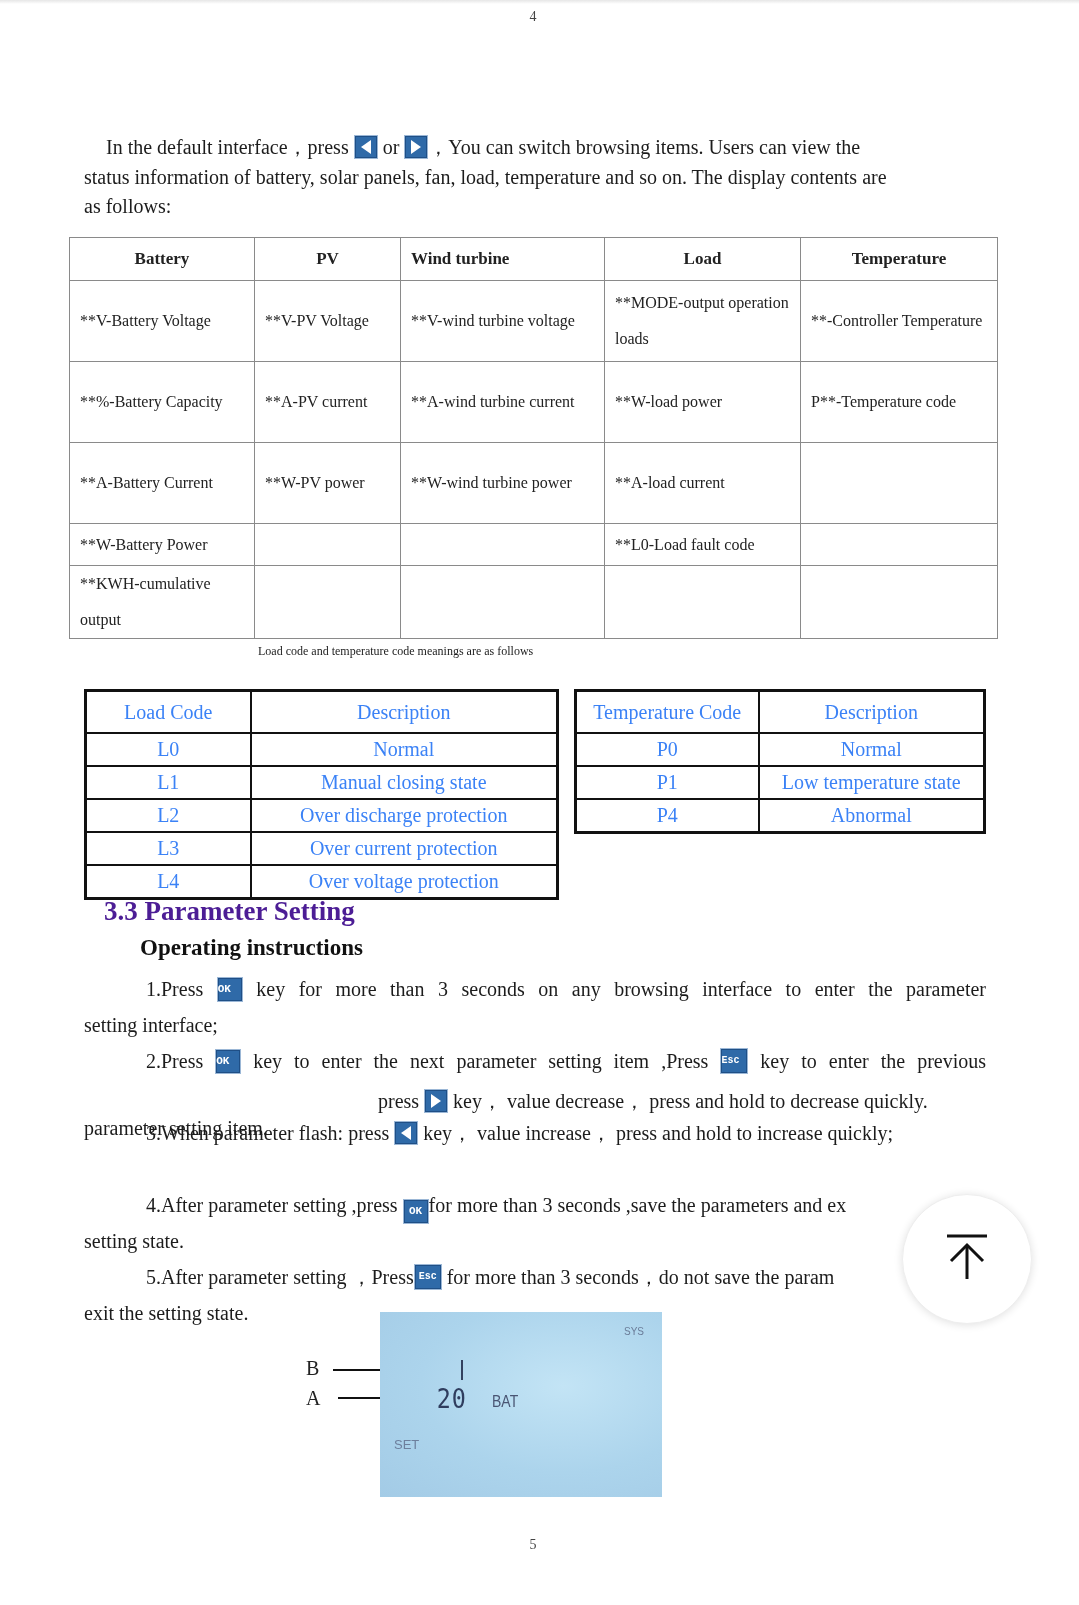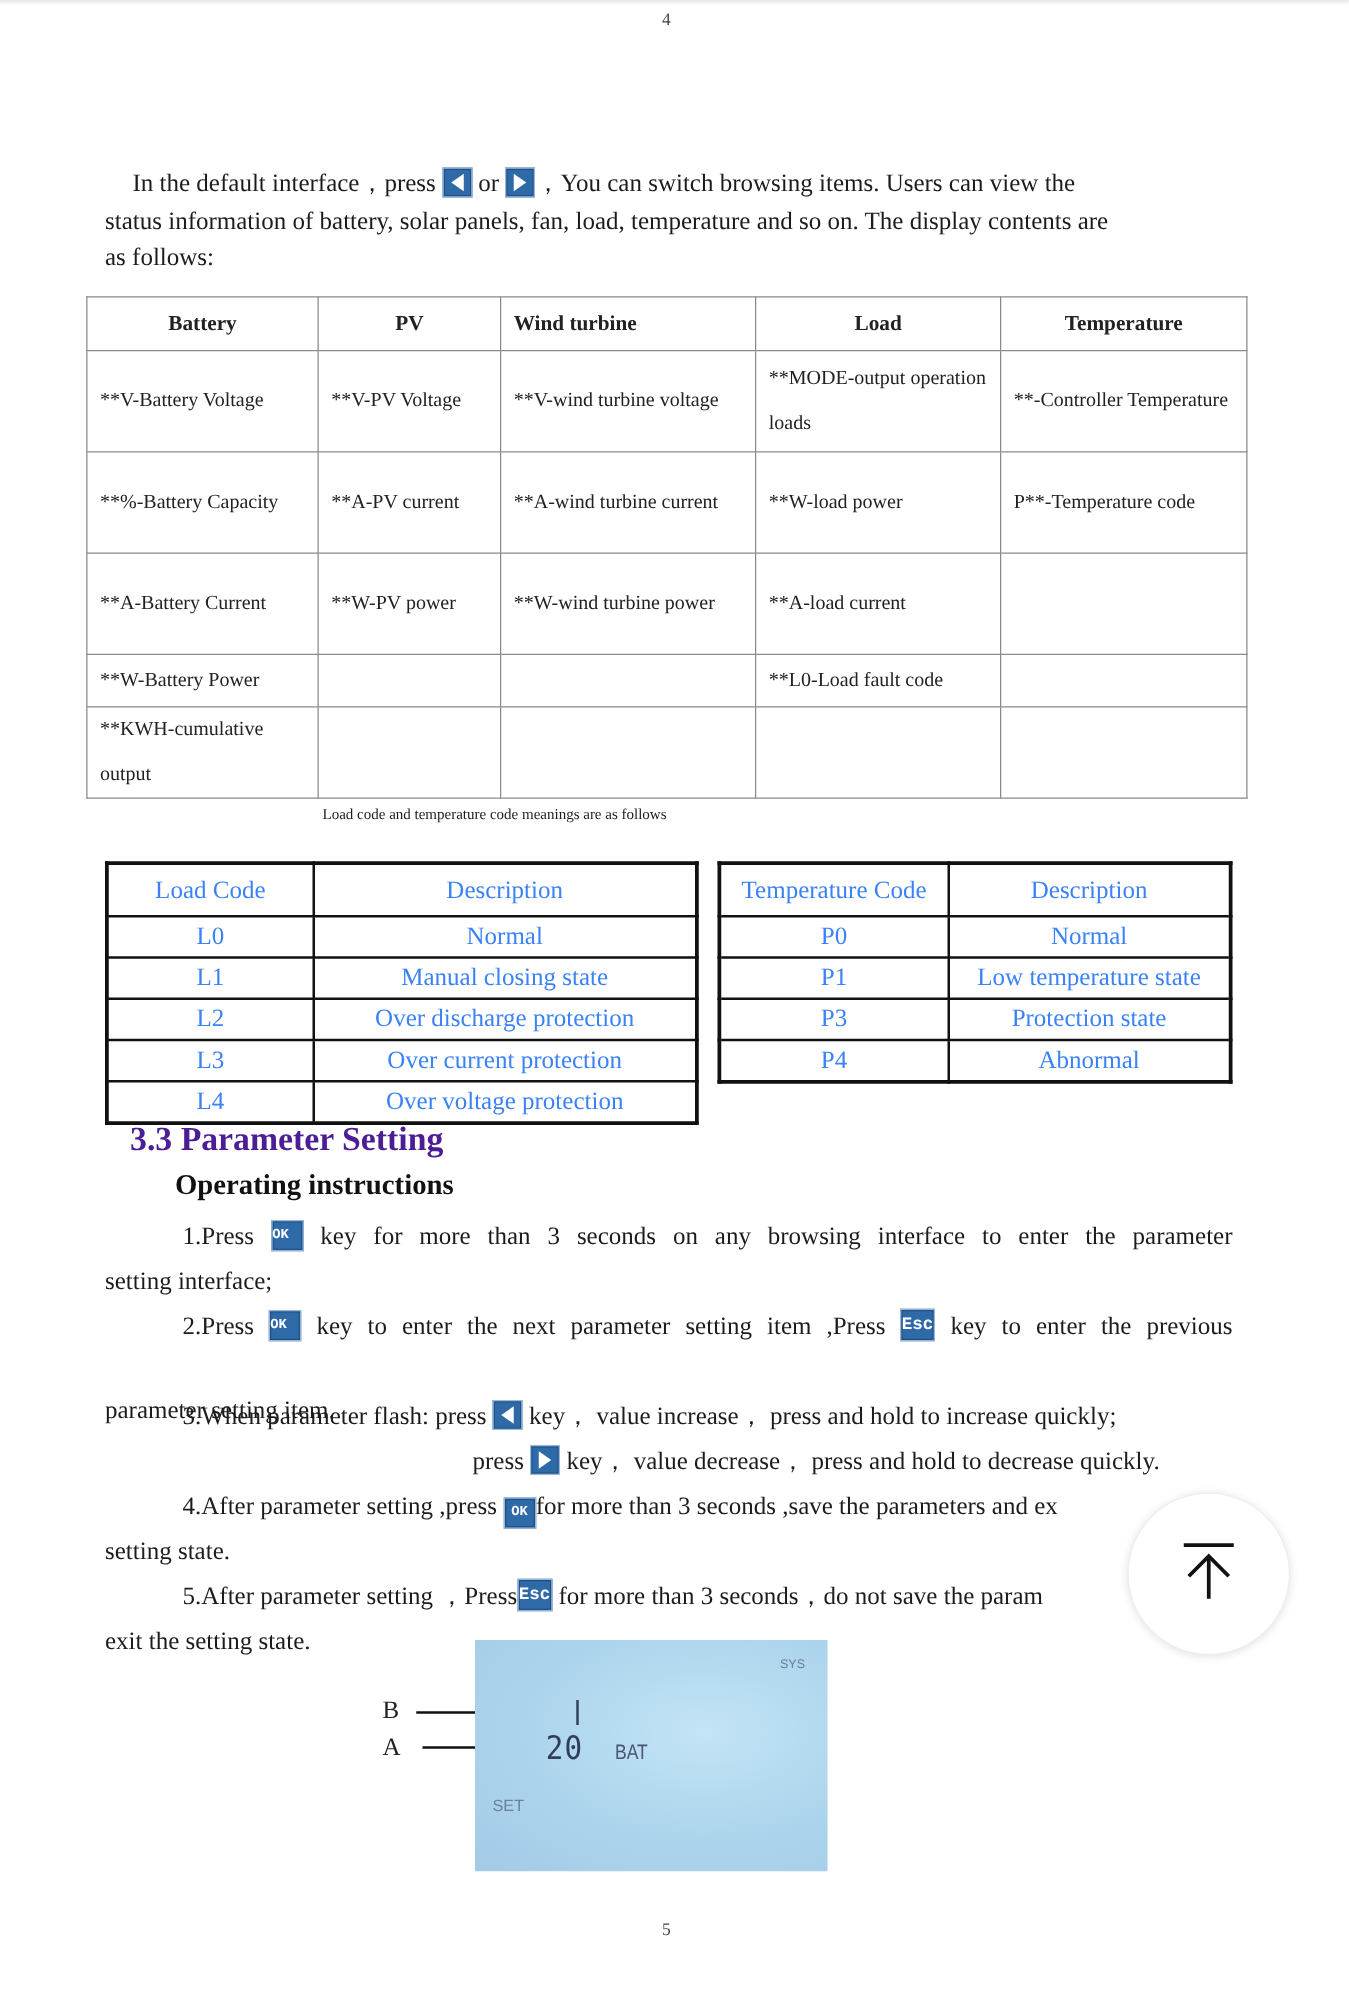--- a/index.html
+++ b/index.html
@@ -12,21 +12,21 @@
   .pagenum { position:absolute; font-size:14px; color:#444; width:40px; text-align:center; }
   .para { position:absolute; font-size:20px; line-height:29px; color:#1c1c1c; }
   .key {
     display:inline-block; vertical-align:middle; background:#2f6aa8; color:#fff;
     border:1px solid #9bb7d6; box-shadow:inset 0 0 0 1px #1f4f86;
     font-family:Liberation Mono, monospace; font-weight:bold;
     text-align:center; position:relative; top:-2px;
   }
   .key.arrow { width:22px; height:22px; }
   .key.ok { width:24px; height:23px; font-size:11px; line-height:23px; }
-  .key.esc { width:26px; height:24px; font-size:14px; line-height:24px; }
+  .key.esc { width:26px; height:24px; font-size:10px; line-height:24px; }
   .key svg { display:block; margin:3px auto 0; }
 
   table { border-collapse:collapse; }
   .status-table { position:absolute; left:69px; top:237px; width:928px; table-layout:fixed;border-radius:27px; }
   .status-table th, .status-table td {
     border:1.5px solid #8a8a8a; font-size:16px; line-height:36px; color:#222;
     padding:0 10px; vertical-align:middle; text-align:left;
   }
   .status-table th { font-weight:bold; text-align:center; height:42px; font-size:17px; }
   .status-table th.left { text-align:left; }
@@ -192,24 +192,20 @@
   <tbody>
     <tr>
         <td>P0</td>
         <td>Normal</td>
       </tr>
     <tr>
         <td>P1</td>
         <td>Low temperature state</td>
       </tr>
     <tr>
-        <td>P3</td>
-        <td>Protection state</td>
-      </tr>
-    <tr>
         <td>P4</td>
         <td>Abnormal</td>
       </tr>
   </tbody>
 </table>
 
 <div class="h2">3.3  Parameter Setting</div>
 <div class="h3">Operating instructions</div>
 
 <div class="para" style="left:146px; top:975px; width:840px; text-align-last:justify; word-spacing:3px;">
@@ -228,21 +224,21 @@
 </div>
 <div class="para" style="left:84px; top:1114px;font-family:Liberation Serif, serif;">parameter setting item.</div>
 
 <div class="para" style="left:146px; top:1119px;">
   <span>3.When parameter flash:  press</span>
   <span class="key arrow"><svg width="12" height="16" viewBox="0 0 12 16">
         <polygon points="11,1 11,15 1,8" fill="#fff"></polygon>
       </svg></span>
   <span>key， value increase， press and hold to increase quickly;</span>
 </div>
-<div class="para" style="left:378px; top:1155px;">
+<div class="para" style="left:378px; top:1087px;">
   <span>press</span>
   <span class="key arrow"><svg width="12" height="16" viewBox="0 0 12 16">
         <polygon points="1,1 1,15 11,8" fill="#fff"></polygon>
       </svg></span>
   <span>key， value decrease， press and hold to decrease quickly.</span>
 </div>
 
 <div class="para" style="left:146px; top:1191px;">
   <span>4.After parameter setting ,press</span>
   <span class="key ok" style="top:4px;">OK</span><span>for more than 3 seconds ,save the parameters and ex</span>

